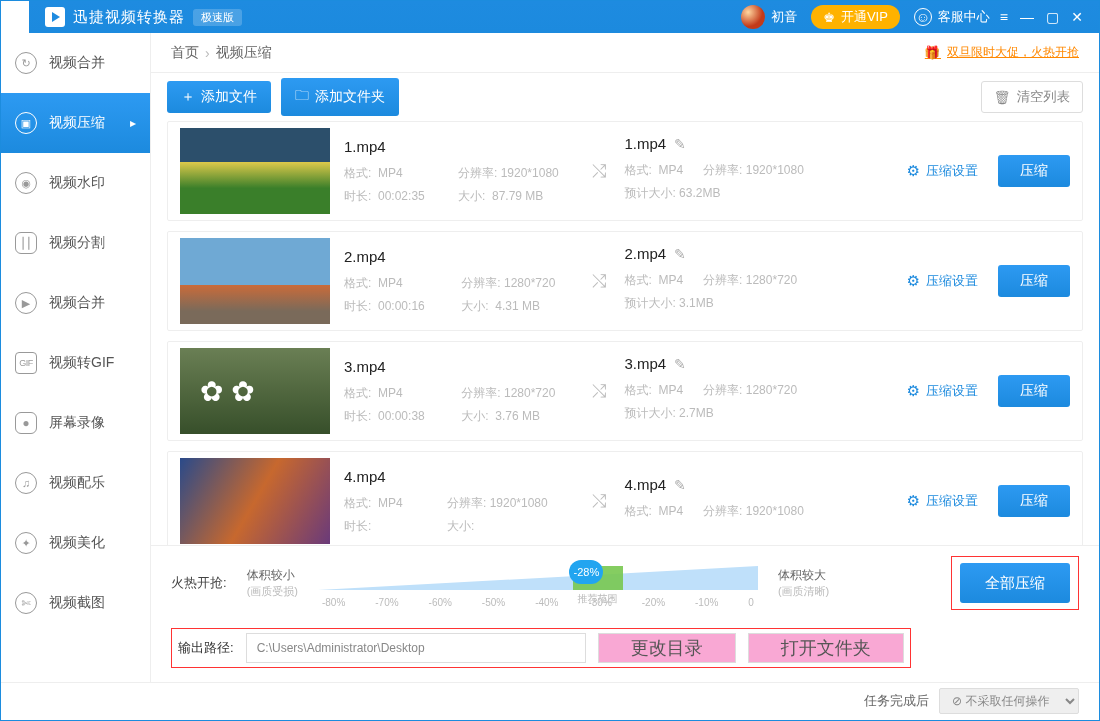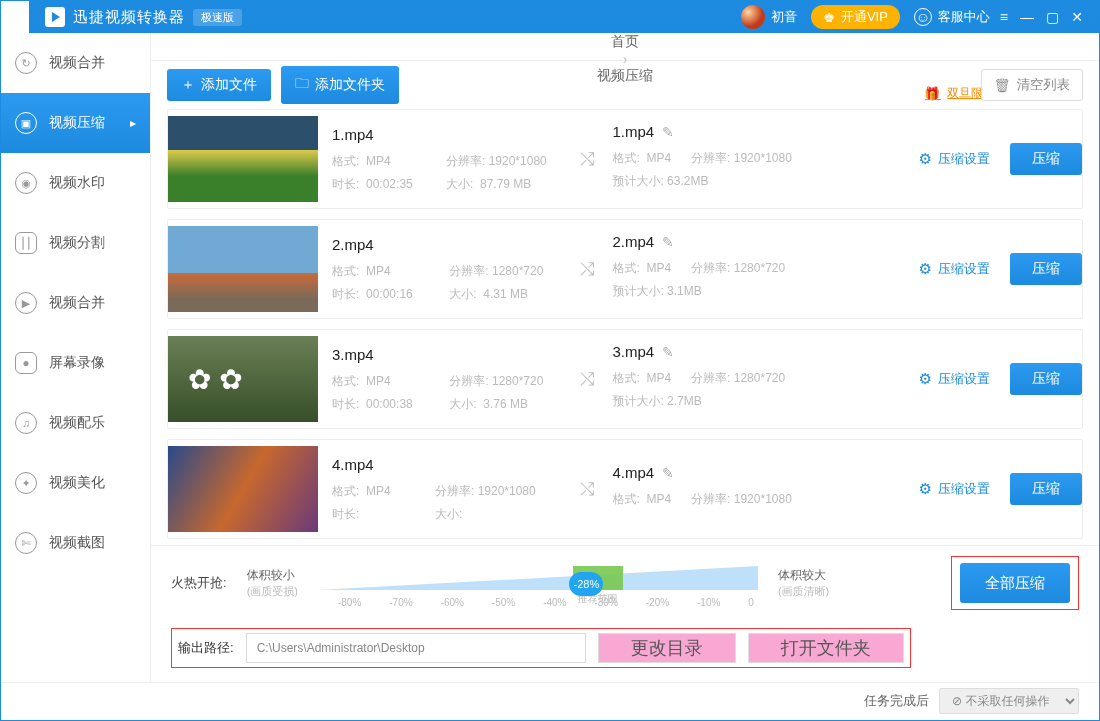--- a/index.html
+++ b/index.html
@@ -23,31 +23,31 @@
 .sidebar { width: 150px; border-right: 1px solid #eee; overflow:hidden; }
 .side-item { height: 60px; display:flex; align-items:center; gap: 12px; padding: 0 14px; font-size: 14px; color:#555; cursor:pointer; }
 .side-item .ic { width: 22px; height: 22px; border: 1.5px solid #999; border-radius: 50%; display:flex; align-items:center; justify-content:center; font-size:11px; color:#999; position:relative;}
 .side-item.gif .ic { border-radius:4px; font-size:9px; letter-spacing:-.5px;}
 .side-item.roundrect .ic{ border-radius:6px;}
 .side-item.active { background: linear-gradient(#2d9af2, #1c8ade); color:#fff; }
 .side-item.active .ic { border-color:#fff; color:#fff;}
 .side-item .arrow{ margin-left:auto; font-size:12px; color:#fff;}
 
 .main { flex:1; display:flex; flex-direction:column; min-width:0;}
-.crumbs { height:28px; display:flex; align-items:center; padding: 0 20px; font-size:14px; color:#666; border-bottom:1px solid #eee;flex-direction:column; }
+.crumbs { height:40px; display:flex; align-items:center; padding: 0 20px; font-size:14px; color:#666; border-bottom:1px solid #eee; }
 .crumbs .sep{ margin:0 6px; color:#bbb;}
 .crumbs .promo { margin-left:auto; color:#ff8800; text-decoration:underline; font-size:12px; display:flex; align-items:center; gap:6px;}
 .crumbs .promo .gift:before{content:"🎁"; font-size:13px;}
 
 .toolbar { height: 48px; display:flex; align-items:center; padding: 0 16px; gap: 10px; }
 .btn { background: linear-gradient(#2d9af2, #1c8ade); color:#fff; border:none; border-radius:3px; padding: 7px 14px; font-size:14px; cursor:pointer; display:inline-flex; align-items:center; gap:6px;}
 .toolbar .clear { margin-left:auto; background:#fff; color:#888; border:1px solid #ddd; border-radius:3px; padding:6px 12px; display:inline-flex; align-items:center; gap:6px; cursor:pointer;}
 
 .list { flex:1; overflow:auto; padding: 0 16px; position:relative;}
-.file-row { border:1px solid #eee; border-radius:2px; margin-bottom: 10px; height: 100px; display:flex; align-items:center; gap: 14px;}
+.file-row { border:1px solid #eee; border-radius:2px; margin-bottom: 10px; height: 100px; display:flex; align-items:center; padding: 12px; gap: 14px;}
 .thumb { width: 150px; height: 86px; flex-shrink:0; background:#333; display:flex; align-items:center; justify-content:center; overflow:hidden;}
 .t1{background:linear-gradient(#2c4f6b 40%,#dbc84a 40%, #3a7f2a 70%);}
 .t2{background:linear-gradient(#6fa9d4 55%,#c96b3a 55%, #7a6a5a 85%);}
 .t3{background:linear-gradient(#6a7f54,#374f2a); position:relative;}
 .t3:before{content:"✿ ✿"; color:#fff; font-size:28px; position:absolute; left:20px;}
 .t4{background:linear-gradient(120deg,#2a4a8a,#c7682e 50%, #6a3a7a);}
 .info-col { width: 230px; }
 .info-col .fname{ font-size:15px; color:#222; margin-bottom:10px;}
 .meta-grid { display:grid; grid-template-columns: auto auto; column-gap: 18px; row-gap: 6px; font-size:12px; color:#bbb;}
 .meta-grid .k{color:#bbb;}
@@ -67,26 +67,26 @@
 .list::-webkit-scrollbar-thumb{background:#ddd; border-radius:4px;}
 
 .bottom-panel { border-top:1px solid #eee; padding: 10px 20px 10px 20px; display:flex; align-items:center; gap: 10px;}
 .ratio-area{ flex:1; display:flex; align-items:center; gap: 20px;}
 .ratio-label{ font-size:13px; color:#444;}
 .ratio-colabel{ font-size:12px; color:#666; line-height:1.3;}
 .ratio-colabel .sub{color:#bbb; font-size:11px;}
 .slider-box{ width: 440px; position:relative; height:50px;}
 .wedge{ position:absolute; left:0; right:0; bottom:18px; height:24px; }
 .wedge svg{width:100%; height:100%;}
-.marker{ position:absolute; bottom:12px; left:61%; transform:translateX(-50%); }
+.marker{ position:absolute; bottom:24px; left:61%; transform:translateX(-50%); }
 .marker .pin{width:34px; height:24px; background:#22a5f0; border-radius:12px; color:#fff; font-size:11px; display:flex; align-items:center; justify-content:center; position:relative;}
 .marker .pin:after{content:""; position:absolute; bottom:-6px; left:50%; transform:translateX(-50%); border:6px solid transparent; border-top-color:#22a5f0;}
 .rec-range{position:absolute; bottom:18px; left:58%; width:50px; height:24px; background:rgba(120,200,80,.9); }
 .rec-label{position:absolute; bottom:2px; left:59%; font-size:10px; color:#bbb;}
-.ticks{ position:absolute; left:16px; right:0; bottom:0; display:flex; justify-content:space-between; font-size:10px; color:#bbb; padding: 0 4px;}
+.ticks{ position:absolute; left:0; right:0; bottom:0; display:flex; justify-content:space-between; font-size:10px; color:#bbb; padding: 0 4px;}
 .all-btn-wrap{ border:1px solid #f33; padding: 6px 8px;}
 .all-btn{ background: linear-gradient(#2d9af2, #1c8ade); color:#fff; border:none; width:110px; height:40px; border-radius:3px; font-size:15px; cursor:pointer;}
 
 .output-row{ padding: 8px 20px 14px; display:flex; align-items:center; gap: 10px;}
 .out-box{ border:1px solid #f33; padding: 4px 6px; display:flex; align-items:center; gap: 12px;}
 .out-box .lbl{ font-size:13px; color:#333;}
 .out-box input{ width: 340px; height:30px; border:1px solid #ddd; padding: 0 10px; font-size:12px; color:#888; outline:none;}
 .out-box .sbtn{background:#f9a8d4; border:1px solid #ddd; height:30px; padding:0 32px; font-size:18px; color:#555; cursor:pointer;}
 
 .statusbar{ height:36px; border-top:1px solid #eee; display:flex; align-items:center; padding: 0 20px; font-size:13px; color:#666;}
@@ -135,20 +135,24 @@
         <span>视频水印</span>
       </div>
       <div class="side-item roundrect">
         <span class="ic">⎮⎮</span>
         <span>视频分割</span>
       </div>
       <div class="side-item">
         <span class="ic">▶</span>
         <span>视频合并</span>
       </div>
+      <div class="side-item gif">
+        <span class="ic">GIF</span>
+        <span>视频转GIF</span>
+      </div>
       <div class="side-item roundrect">
         <span class="ic">⏺</span>
         <span>屏幕录像</span>
       </div>
       <div class="side-item">
         <span class="ic">♫</span>
         <span>视频配乐</span>
       </div>
       <div class="side-item">
         <span class="ic">✦</span>

